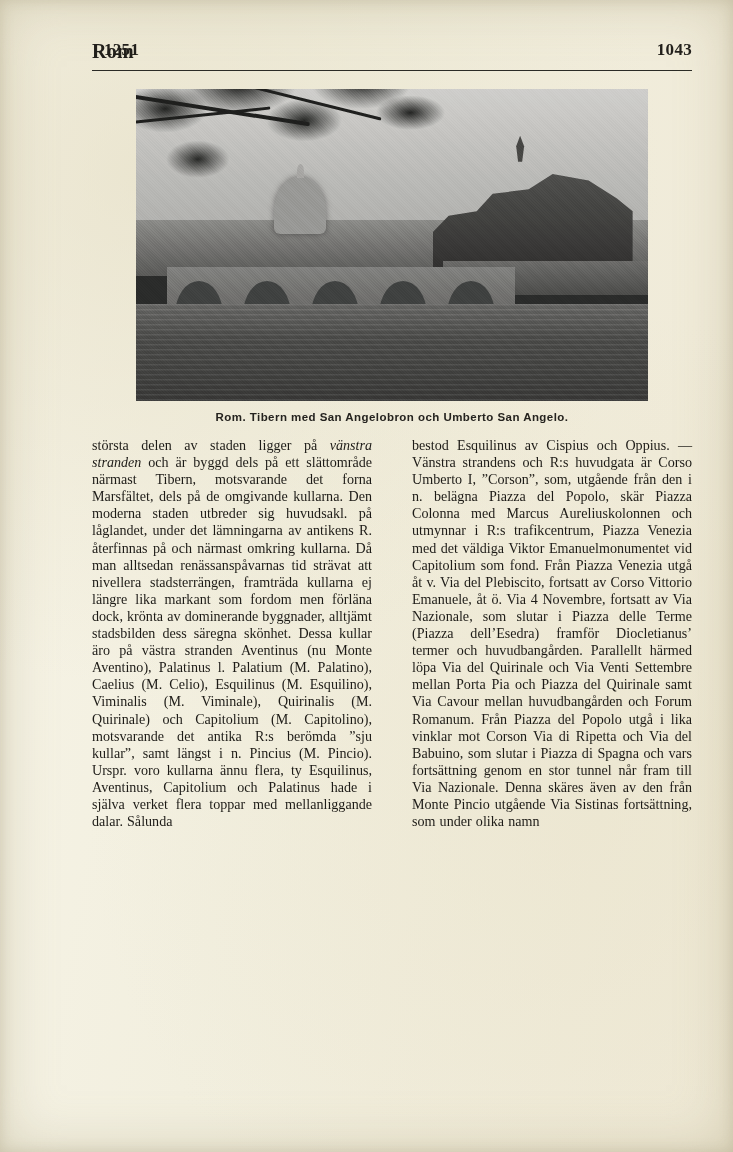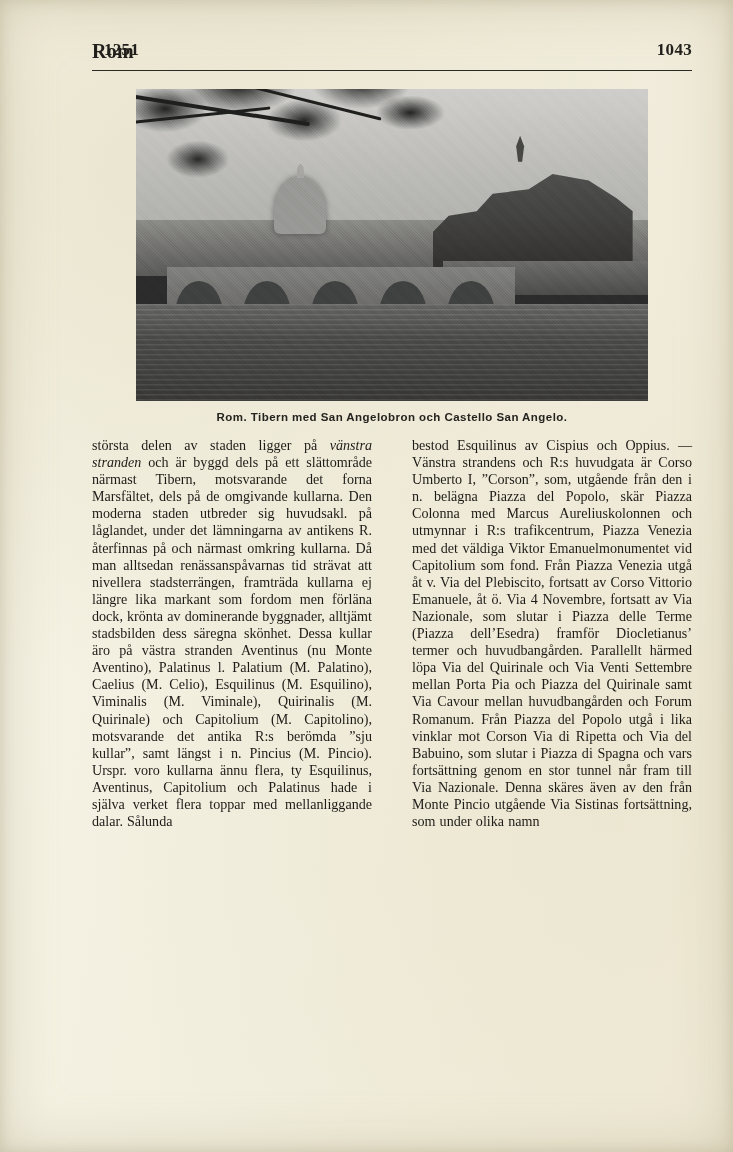--- a/index.html
+++ b/index.html
@@ -275,21 +275,21 @@
           <div class="arch a5"></div>
         </div>
         <div class="river"></div>
         <div class="foliage">
           <div class="branch b1"></div>
           <div class="branch b2"></div>
           <div class="branch b3"></div>
         </div>
         <div class="photo-grain"></div>
       </div>
-      <div class="fig-caption">Rom. Tibern med San Angelobron och Castello San Angelo.</div>
+      <div class="fig-caption">Rom. Tibern med San Angelobron och Umberto San Angelo.</div>
     </div>
 
     <div class="columns">
       <div class="col">
         <p>största delen av staden ligger på <em>vänstra stranden</em> och är byggd dels på ett slättområde närmast Tibern, motsvarande det forna Marsfältet, dels på de omgivande kullarna. Den moderna staden utbreder sig huvudsakl. på låglandet, under det lämningarna av antikens R. återfinnas på och närmast omkring kullarna. Då man alltsedan renässanspåvarnas tid strävat att nivellera stadsterrängen, framträda kullarna ej längre lika markant som fordom men förläna dock, krönta av dominerande byggnader, alltjämt stadsbilden dess säregna skönhet. Dessa kullar äro på västra stranden Aventinus (nu Monte Aventino), Palatinus l. Palatium (M. Palatino), Caelius (M. Celio), Esquilinus (M. Esquilino), Viminalis (M. Viminale), Quirinalis (M. Quirinale) och Capitolium (M. Capitolino), motsvarande det antika R:s berömda ”sju kullar”, samt längst i n. Pincius (M. Pincio). Urspr. voro kullarna ännu flera, ty Esquilinus, Aventinus, Capitolium och Palatinus hade i själva verket flera toppar med mellanliggande dalar. Sålunda</p>
       </div>
       <div class="col">
         <p>bestod Esquilinus av Cispius och Oppius. — Vänstra strandens och R:s huvudgata är Corso Umberto I, ”Corson”, som, utgående från den i n. belägna Piazza del Popolo, skär Piazza Colonna med Marcus Aureliuskolonnen och utmynnar i R:s trafikcentrum, Piazza Venezia med det väldiga Viktor Emanuelmonumentet vid Capitolium som fond. Från Piazza Venezia utgå åt v. Via del Plebiscito, fortsatt av Corso Vittorio Emanuele, åt ö. Via 4 Novembre, fortsatt av Via Nazionale, som slutar i Piazza delle Terme (Piazza dell’Esedra) framför Diocletianus’ termer och huvudbangården. Parallellt härmed löpa Via del Quirinale och Via Venti Settembre mellan Porta Pia och Piazza del Quirinale samt Via Cavour mellan huvudbangården och Forum Romanum. Från Piazza del Popolo utgå i lika vinklar mot Corson Via di Ripetta och Via del Babuino, som slutar i Piazza di Spagna och vars fortsättning genom en stor tunnel når fram till Via Nazionale. Denna skäres även av den från Monte Pincio utgående Via Sistinas fortsättning, som under olika namn</p>
       </div>
     </div>

